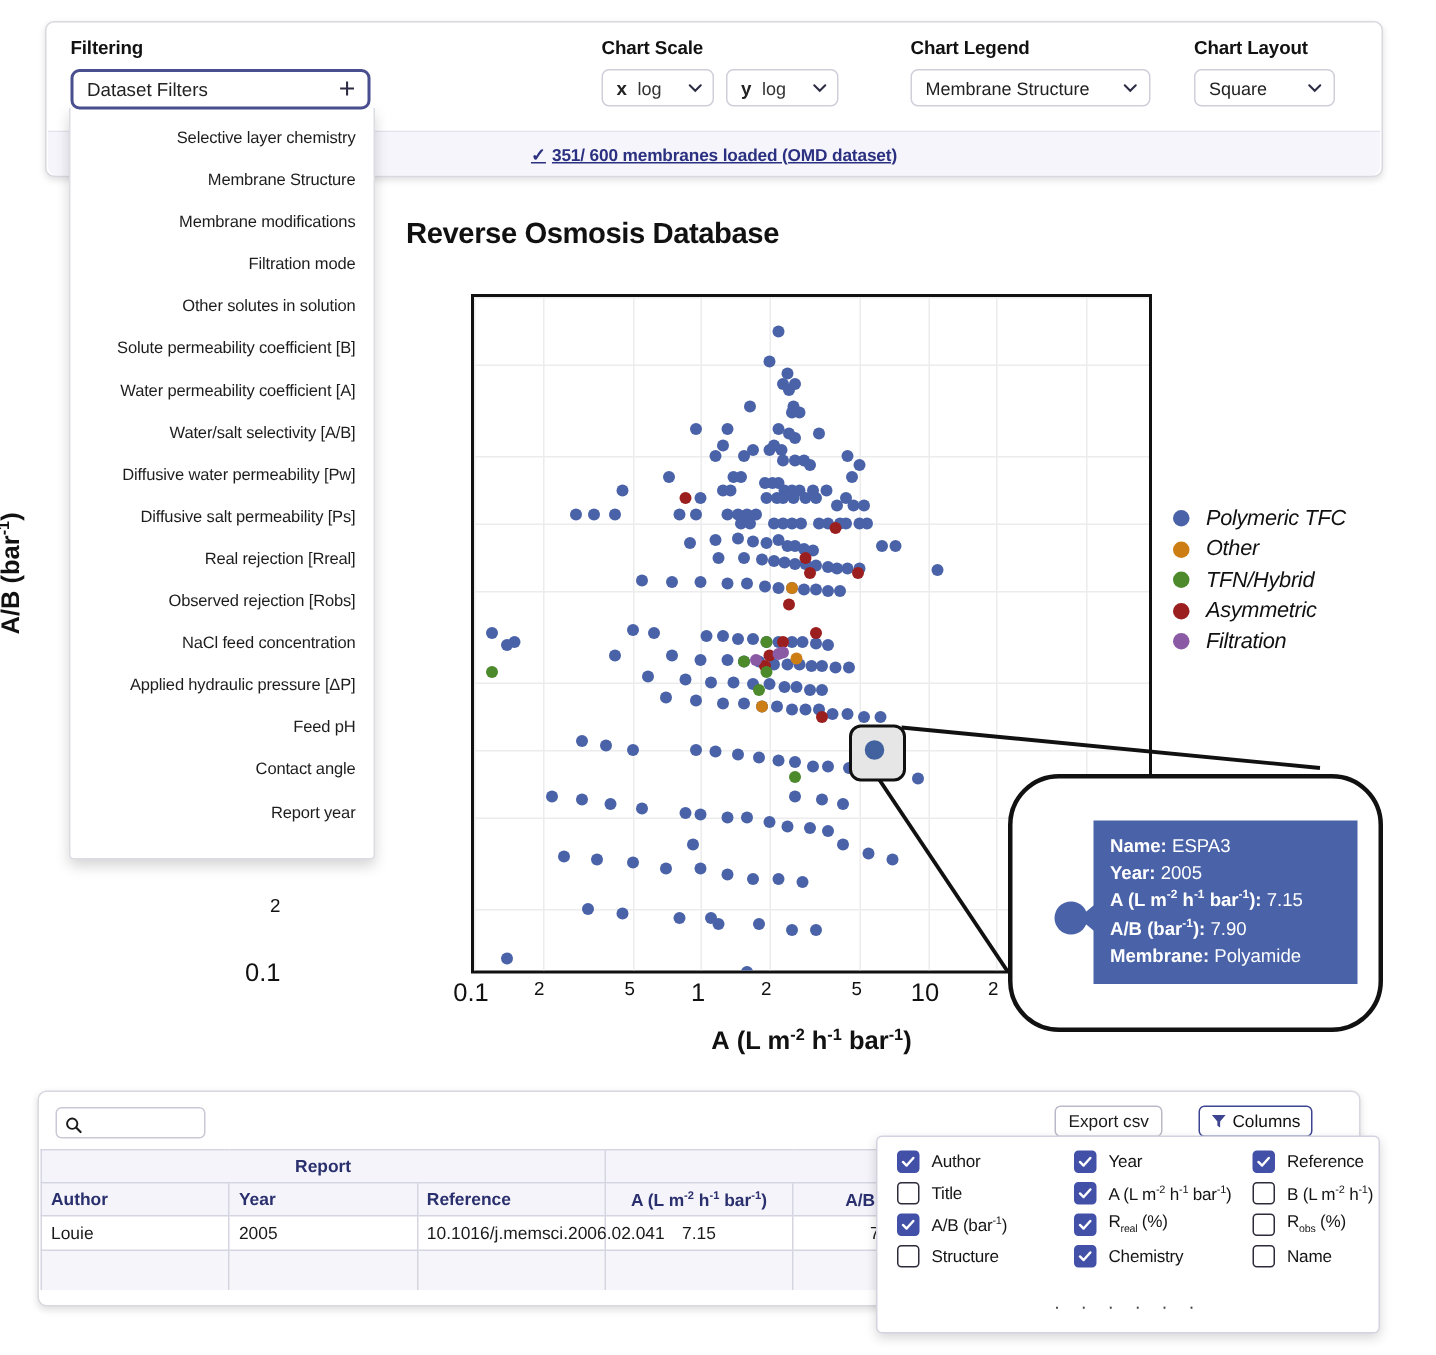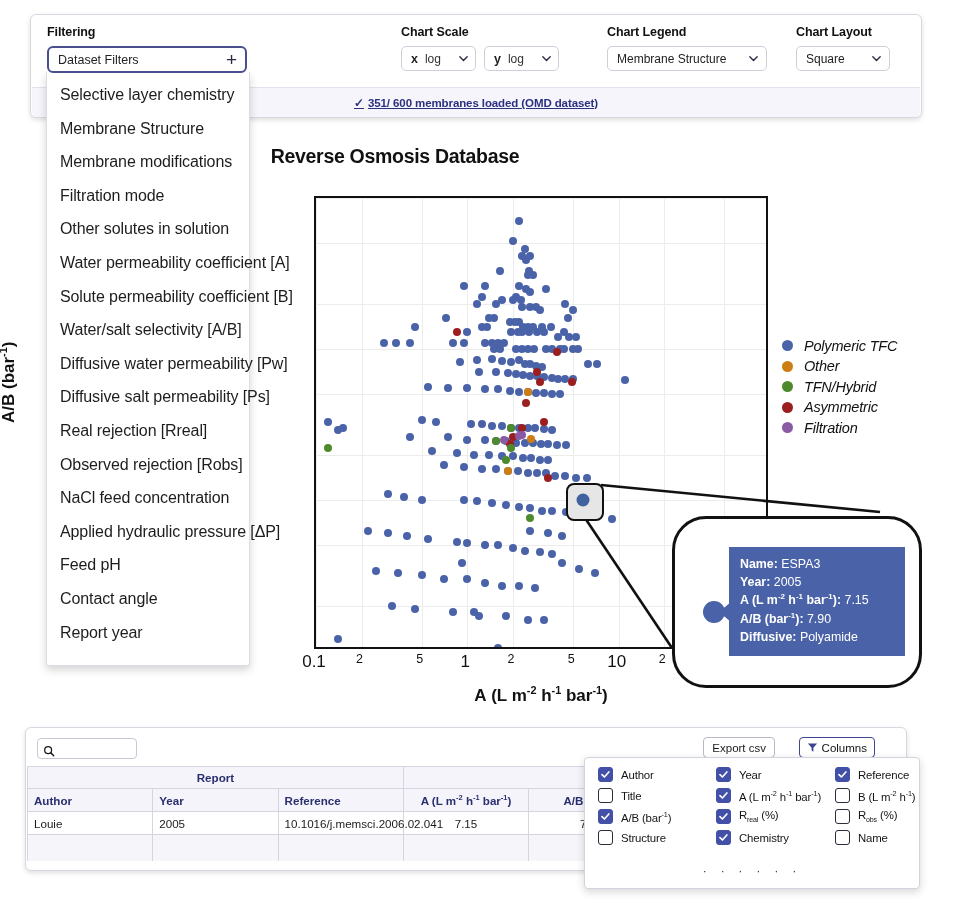--- a/index.html
+++ b/index.html
@@ -52,22 +52,22 @@
     background:#fff;display:flex;align-items:center;justify-content:space-between;
     padding:0 8px 0 9px;box-sizing:border-box;font-size:12.5px;color:#222;position:relative;z-index:30;
   }
   #filter-menu{
     position:absolute;left:46px;top:72px;width:202px;
     background:#fff;border:1px solid #dcdce4;border-top:none;
     box-shadow:0 4px 9px rgba(0,0,0,0.17);
     z-index:25;padding:6px 0 16px 0;border-radius:0 0 3px 3px;
   }
   .filter-item{
-    font-size:16px;color:#1d1d1d;padding:8px 12px 8px 13px;line-height:1.1;
-    letter-spacing:-0.1px;white-space:nowrap;
+    font-size:11px;color:#1d1d1d;padding:8px 12px 8px 13px;line-height:1.1;
+    letter-spacing:-0.1px;white-space:nowrap;text-align:right;
   }
   .plus{font-size:19px;line-height:1;color:#2b2b44;font-weight:300;}
   
   #chart-wrap{position:absolute;left:0;top:128px;width:957px;height:600px;}
   #chart-title{
     position:absolute;left:0;top:17px;width:790px;text-align:center;
     font-size:19.5px;font-weight:bold;color:#111;letter-spacing:-0.3px;
   }
   #plot-area{
     position:absolute;left:314px;top:68px;width:454px;height:453px;
@@ -250,22 +250,22 @@
     <span id="status-text"><span class="check-mark">✓</span><span>351/ 600 membranes loaded (OMD dataset)</span></span>
   </div>
 </div>
 
 <div id="filter-menu">
     <div class="filter-item">Selective layer chemistry</div>
     <div class="filter-item">Membrane Structure</div>
     <div class="filter-item">Membrane modifications</div>
     <div class="filter-item">Filtration mode</div>
     <div class="filter-item">Other solutes in solution</div>
+    <div class="filter-item">Solute permeability coefficient [B]</div>
     <div class="filter-item">Water permeability coefficient [A]</div>
-    <div class="filter-item">Solute permeability coefficient [B]</div>
     <div class="filter-item">Water/salt selectivity [A/B]</div>
     <div class="filter-item">Diffusive water permeability [Pw]</div>
     <div class="filter-item">Diffusive salt permeability [Ps]</div>
     <div class="filter-item">Real rejection [Rreal]</div>
     <div class="filter-item">Observed rejection [Robs]</div>
     <div class="filter-item">NaCl feed concentration</div>
     <div class="filter-item">Applied hydraulic pressure [ΔP]</div>
     <div class="filter-item">Feed pH</div>
     <div class="filter-item">Contact angle</div>
     <div class="filter-item">Report year</div>
@@ -551,21 +551,21 @@
   <div id="hl-dot"></div>
 
   <div id="callout">
     <div id="callout-dot"></div>
     <div id="callout-arrow"></div>
     <div id="callout-inner">
       <div><b>Name:</b> <span>ESPA3</span></div>
       <div><b>Year:</b> <span>2005</span></div>
       <div><b>A (L m<sup>-2</sup> h<sup>-1</sup> bar<sup>-1</sup>):</b> <span>7.15</span></div>
       <div><b>A/B (bar<sup>-1</sup>):</b> <span>7.90</span></div>
-      <div><b>Diffusive:</b> <span>Polyamide</span></div>
+      <div><b>Membrane:</b> <span>Polyamide</span></div>
     </div>
   </div>
 
   <div id="legend">
       <div class="lg-row">
         <span class="lg-dot" style="background: rgb(74, 99, 168);"></span>
         <span class="lg-txt">Polymeric TFC</span>
       </div>
       <div class="lg-row">
         <span class="lg-dot" style="background: rgb(204, 125, 20);"></span>

